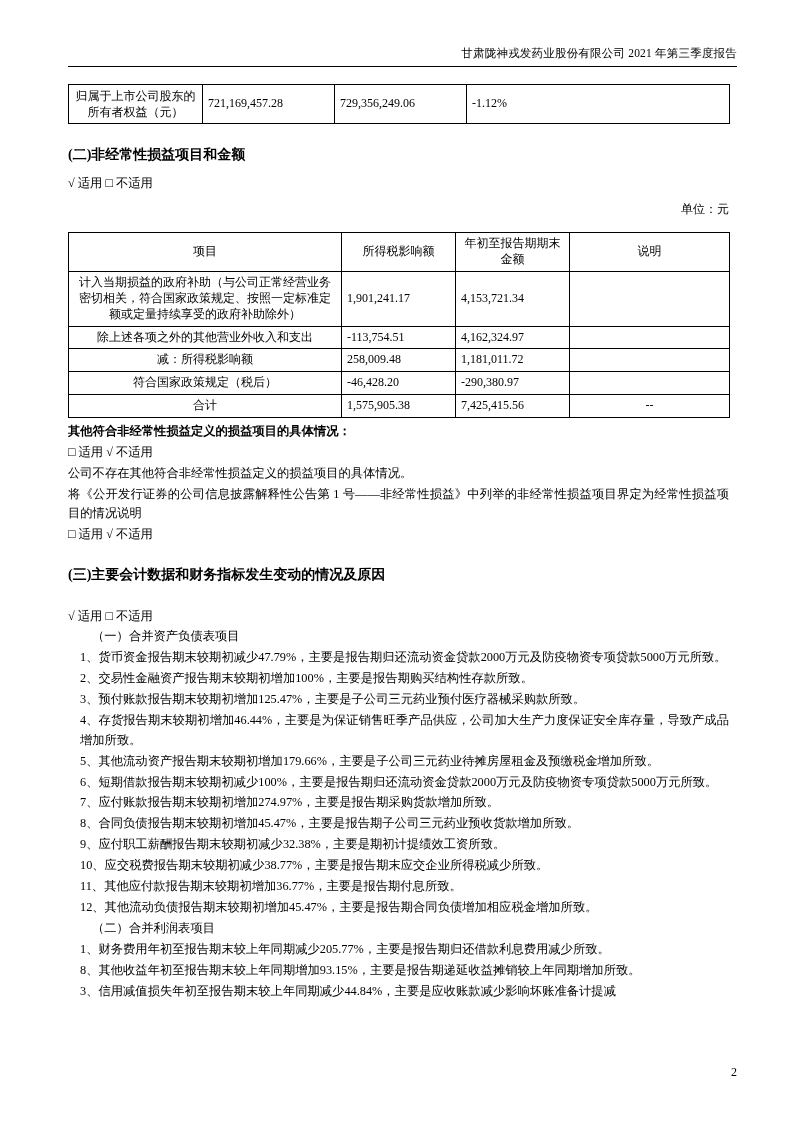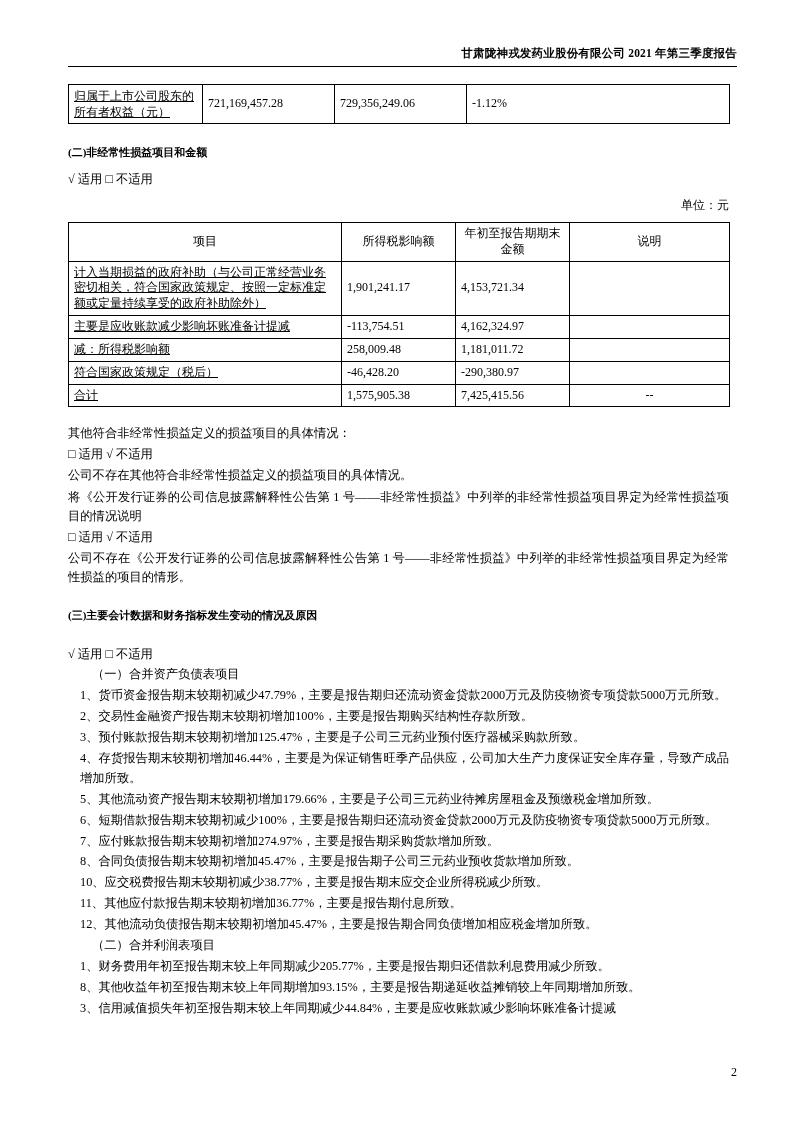--- a/index.html
+++ b/index.html
@@ -22,21 +22,20 @@
     overflow: hidden;
   }
   .header {
     position: absolute;
     top: 46px;
     left: 0;
     right: 56px;
     text-align: right;
     font-size: 11.5px;
     letter-spacing: 0.2px;
-    font-weight: bold;
   }
   .header-rule {
     position: absolute;
     top: 66px;
     left: 68px;
     right: 56px;
     border-bottom: 1px solid #000;
     height: 0;
   }
   .content {
@@ -53,49 +52,49 @@
   }
   table.doc-table td, table.doc-table th {
     border: 1px solid #000000;
     padding: 3px 5px;
     vertical-align: middle;
     font-weight: normal;
     line-height: 1.32;
   }
   .t-center { text-align: center; }
   .t-right { }
-  .t-left { text-align: left; text-decoration: underline; }
+  .t-left { text-align: center; }
 
   .tbl1 td {
     height: 18px;
   }
   .tbl1 .lbl {
     font-size: 12px;
     line-height: 1.35;
   }
 
   h2.sec {
-    font-size: 11px;
+    font-size: 14px;
     font-weight: bold;
     margin: 20px 0 0 0;
     line-height: 1.5;
   }
   p.para {
     font-size: 12.3px;
     margin: 9px 0 0 0;
     line-height: 1.55;
     text-align: justify;
   }
   p.tight {
     margin: 2px 0 0 0;
   }
   .unit {
     font-size: 12px;
     text-align: right;
-    margin: 8px 0 8px 0;
+    margin: 8px 0 14px 0;
   }
   .indent1 {
     padding-left: 24px;
   }
   .indent2 {
     padding-left: 12px;
   }
   .pagenum {
     position: absolute;
     bottom: 42px;
@@ -161,21 +160,21 @@
         </tr>
       </thead>
       <tbody>
         <tr>
           <td class="t-left">计入当期损益的政府补助（与公司正常经营业务密切相关，符合国家政策规定、按照一定标准定额或定量持续享受的政府补助除外）</td>
           <td class="t-right">1,901,241.17</td>
           <td class="t-right">4,153,721.34</td>
           <td class="t-center"></td>
         </tr>
         <tr>
-          <td class="t-left">主要是应收账款减少影响坏账准备计提减</td>
+          <td class="t-left">除上述各项之外的其他营业外收入和支出</td>
           <td class="t-right">-113,754.51</td>
           <td class="t-right">4,162,324.97</td>
           <td class="t-center"></td>
         </tr>
         <tr>
           <td class="t-left">减：所得税影响额</td>
           <td class="t-right">258,009.48</td>
           <td class="t-right">1,181,011.72</td>
           <td class="t-center"></td>
         </tr>
@@ -187,40 +186,40 @@
         </tr>
         <tr>
           <td class="t-left">合计</td>
           <td class="t-right">1,575,905.38</td>
           <td class="t-right">7,425,415.56</td>
           <td class="t-center">--</td>
         </tr>
       </tbody>
     </table>
 
-    <p class="para tight note-small" style="margin-top:17px;">其他符合非经常性损益定义的损益项目的具体情况：</p>
+    <p class="para tight note-small" style="margin-top:4px;font-weight:bold;">其他符合非经常性损益定义的损益项目的具体情况：</p>
     <p class="para tight note-small">□ 适用 √ 不适用</p>
     <p class="para tight note-small">公司不存在其他符合非经常性损益定义的损益项目的具体情况。</p>
     <p class="para tight note-small">将《公开发行证券的公司信息披露解释性公告第 1 号——非经常性损益》中列举的非经常性损益项目界定为经常性损益项目的情况说明</p>
     <p class="para tight note-small">□ 适用 √ 不适用</p>
-    <p class="para tight note-small">公司不存在《公开发行证券的公司信息披露解释性公告第 1 号——非经常性损益》中列举的非经常性损益项目界定为经常性损益的项目的情形。</p>
 
     <h2 class="sec" style="">(三)主要会计数据和财务指标发生变动的情况及原因</h2>
 
     <p class="para" style="margin-top:22px;">√ 适用 □ 不适用</p>
 
     <p class="list-p indent1" style="">（一）合并资产负债表项目</p>
     <p class="list-p indent2">1、货币资金报告期末较期初减少47.79%，主要是报告期归还流动资金贷款2000万元及防疫物资专项贷款5000万元所致。</p>
     <p class="list-p indent2">2、交易性金融资产报告期末较期初增加100%，主要是报告期购买结构性存款所致。</p>
     <p class="list-p indent2">3、预付账款报告期末较期初增加125.47%，主要是子公司三元药业预付医疗器械采购款所致。</p>
     <p class="list-p indent2">4、存货报告期末较期初增加46.44%，主要是为保证销售旺季产品供应，公司加大生产力度保证安全库存量，导致产成品增加所致。</p>
     <p class="list-p indent2">5、其他流动资产报告期末较期初增加179.66%，主要是子公司三元药业待摊房屋租金及预缴税金增加所致。</p>
     <p class="list-p indent2">6、短期借款报告期末较期初减少100%，主要是报告期归还流动资金贷款2000万元及防疫物资专项贷款5000万元所致。</p>
     <p class="list-p indent2">7、应付账款报告期末较期初增加274.97%，主要是报告期采购货款增加所致。</p>
     <p class="list-p indent2">8、合同负债报告期末较期初增加45.47%，主要是报告期子公司三元药业预收货款增加所致。</p>
+    <p class="list-p indent2">9、应付职工薪酬报告期末较期初减少32.38%，主要是期初计提绩效工资所致。</p>
     <p class="list-p indent2">10、应交税费报告期末较期初减少38.77%，主要是报告期末应交企业所得税减少所致。</p>
     <p class="list-p indent2">11、其他应付款报告期末较期初增加36.77%，主要是报告期付息所致。</p>
     <p class="list-p indent2">12、其他流动负债报告期末较期初增加45.47%，主要是报告期合同负债增加相应税金增加所致。</p>
 
     <p class="list-p indent1">（二）合并利润表项目</p>
     <p class="list-p indent2">1、财务费用年初至报告期末较上年同期减少205.77%，主要是报告期归还借款利息费用减少所致。</p>
     <p class="list-p indent2">8、其他收益年初至报告期末较上年同期增加93.15%，主要是报告期递延收益摊销较上年同期增加所致。</p>
     <p class="list-p indent2">3、信用减值损失年初至报告期末较上年同期减少44.84%，主要是应收账款减少影响坏账准备计提减</p>
 
   </div>

